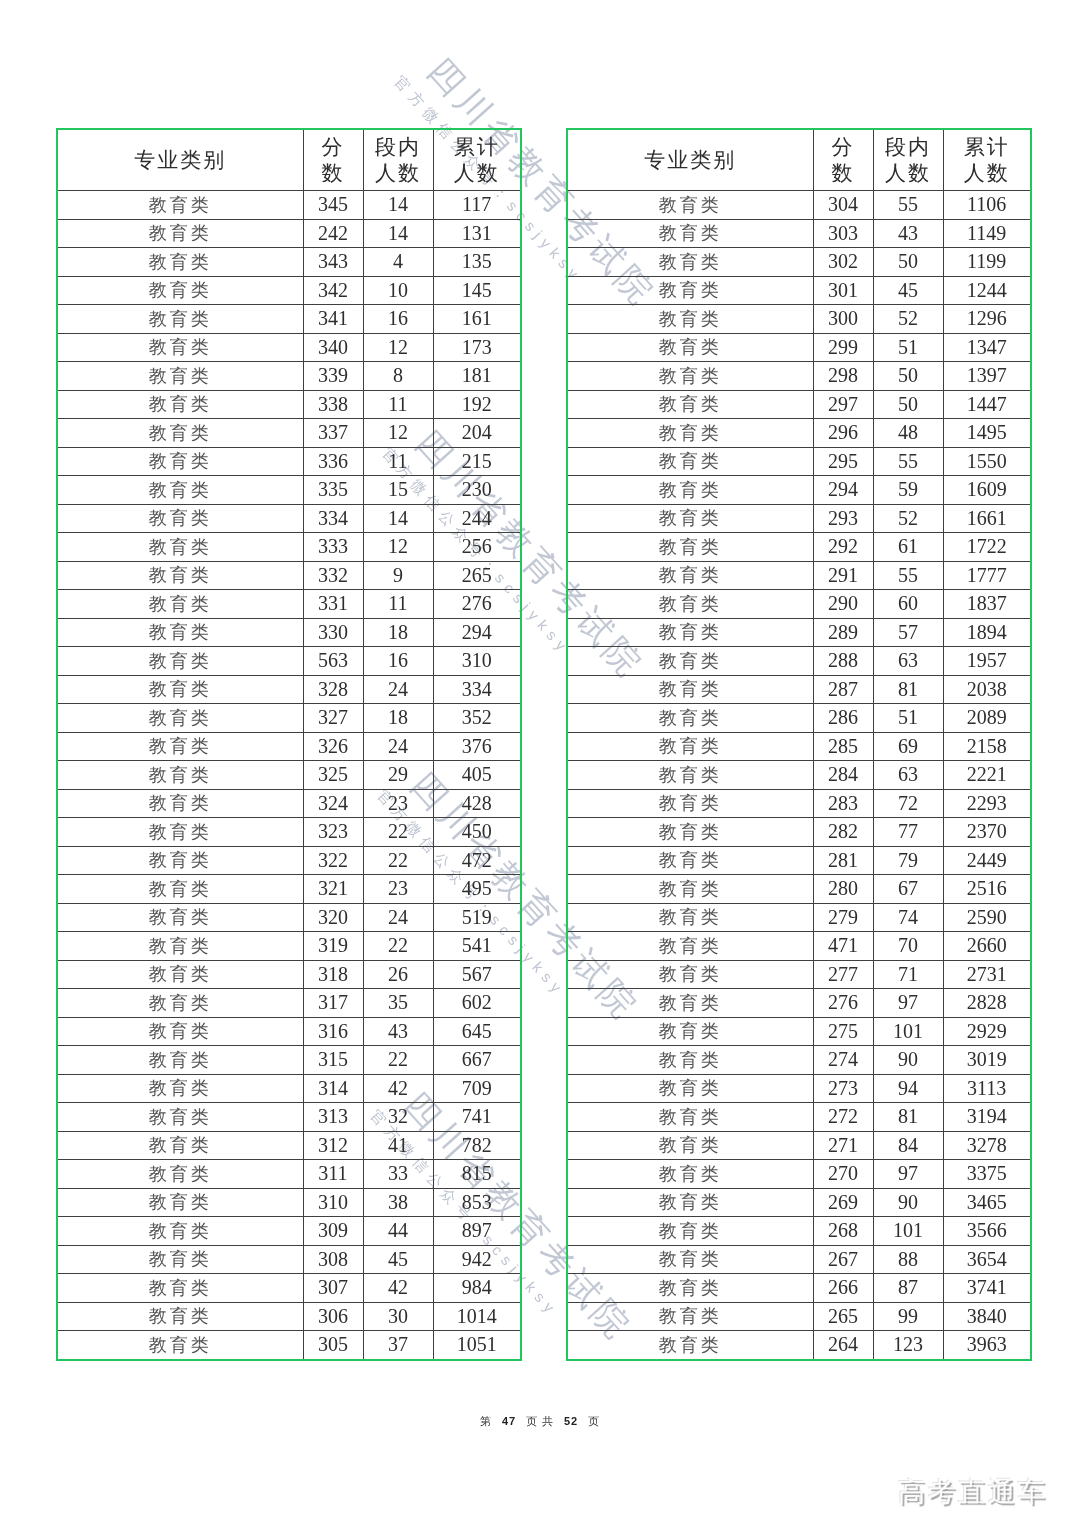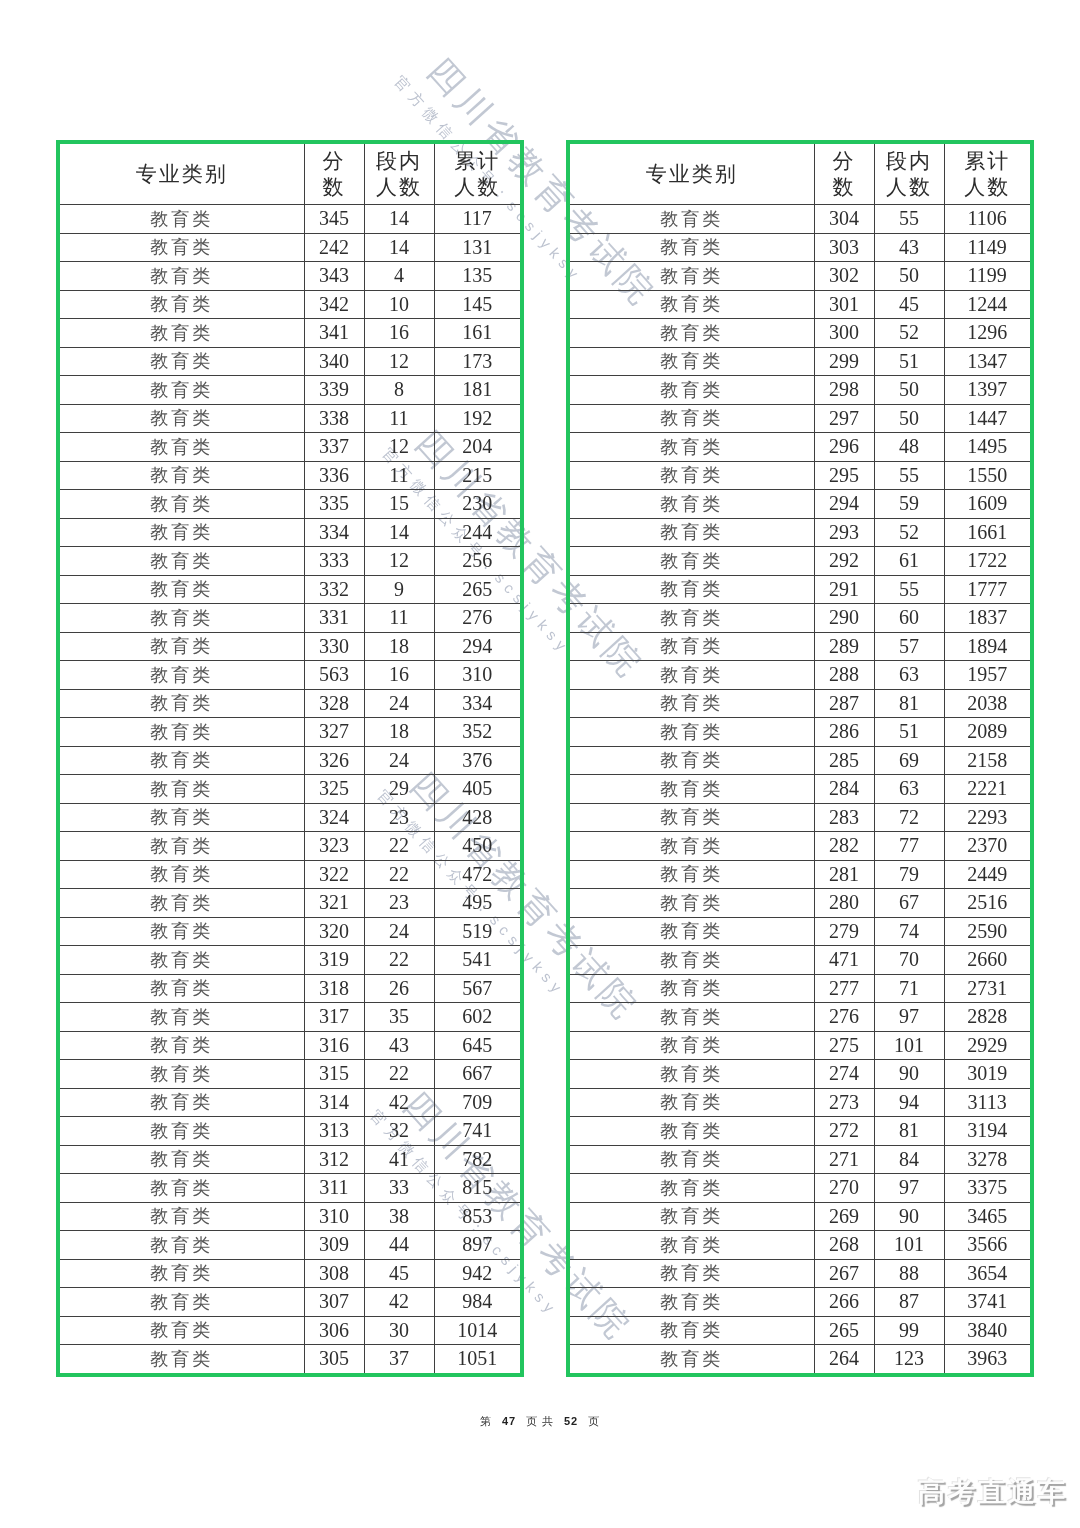--- a/index.html
+++ b/index.html
@@ -32,26 +32,26 @@
     margin-left:-14px;
     font-size:15px;
     letter-spacing:6px;
     color:rgba(143,154,175,0.60);
     font-family:"Liberation Sans","DejaVu Sans",sans-serif;
   }
 
   
   table.score-table{
     position:absolute;
-    top:140px;
+    top:128px;
     width:464px;
     border-collapse:collapse;
     table-layout:fixed;
     z-index:1;
-    border:4px solid #22c55e;
+    border:2px solid #22c55e;
   }
   .t-left{left:56px;}
   .t-right{left:566px;}
   .score-table th,.score-table td{
     border:1.5px solid #3f3f3f;
     text-align:center;
     vertical-align:middle;
     padding:0;
     background:transparent;
   }
@@ -94,24 +94,24 @@
     font-family:"Liberation Sans","DejaVu Sans",sans-serif;
     font-weight:bold;
     margin:0 5px;
     color:#222222;
   }
 
   
   .logo{
     position:absolute;
     top:1474px;
-    right:12px;
+    right:32px;
     z-index:1;
     font-family:"Liberation Sans","DejaVu Sans",sans-serif;
-    font-weight:bold;
+    font-weight:normal;
     font-size:27px;
     letter-spacing:3px;
     color:#fdfdfd;
     text-shadow:2px 2px 1px #a3a3a3, -1px -1px 0 #e3e3e3;
   }
 </style>
 </head>
 <body>
 
 <div class="page">

